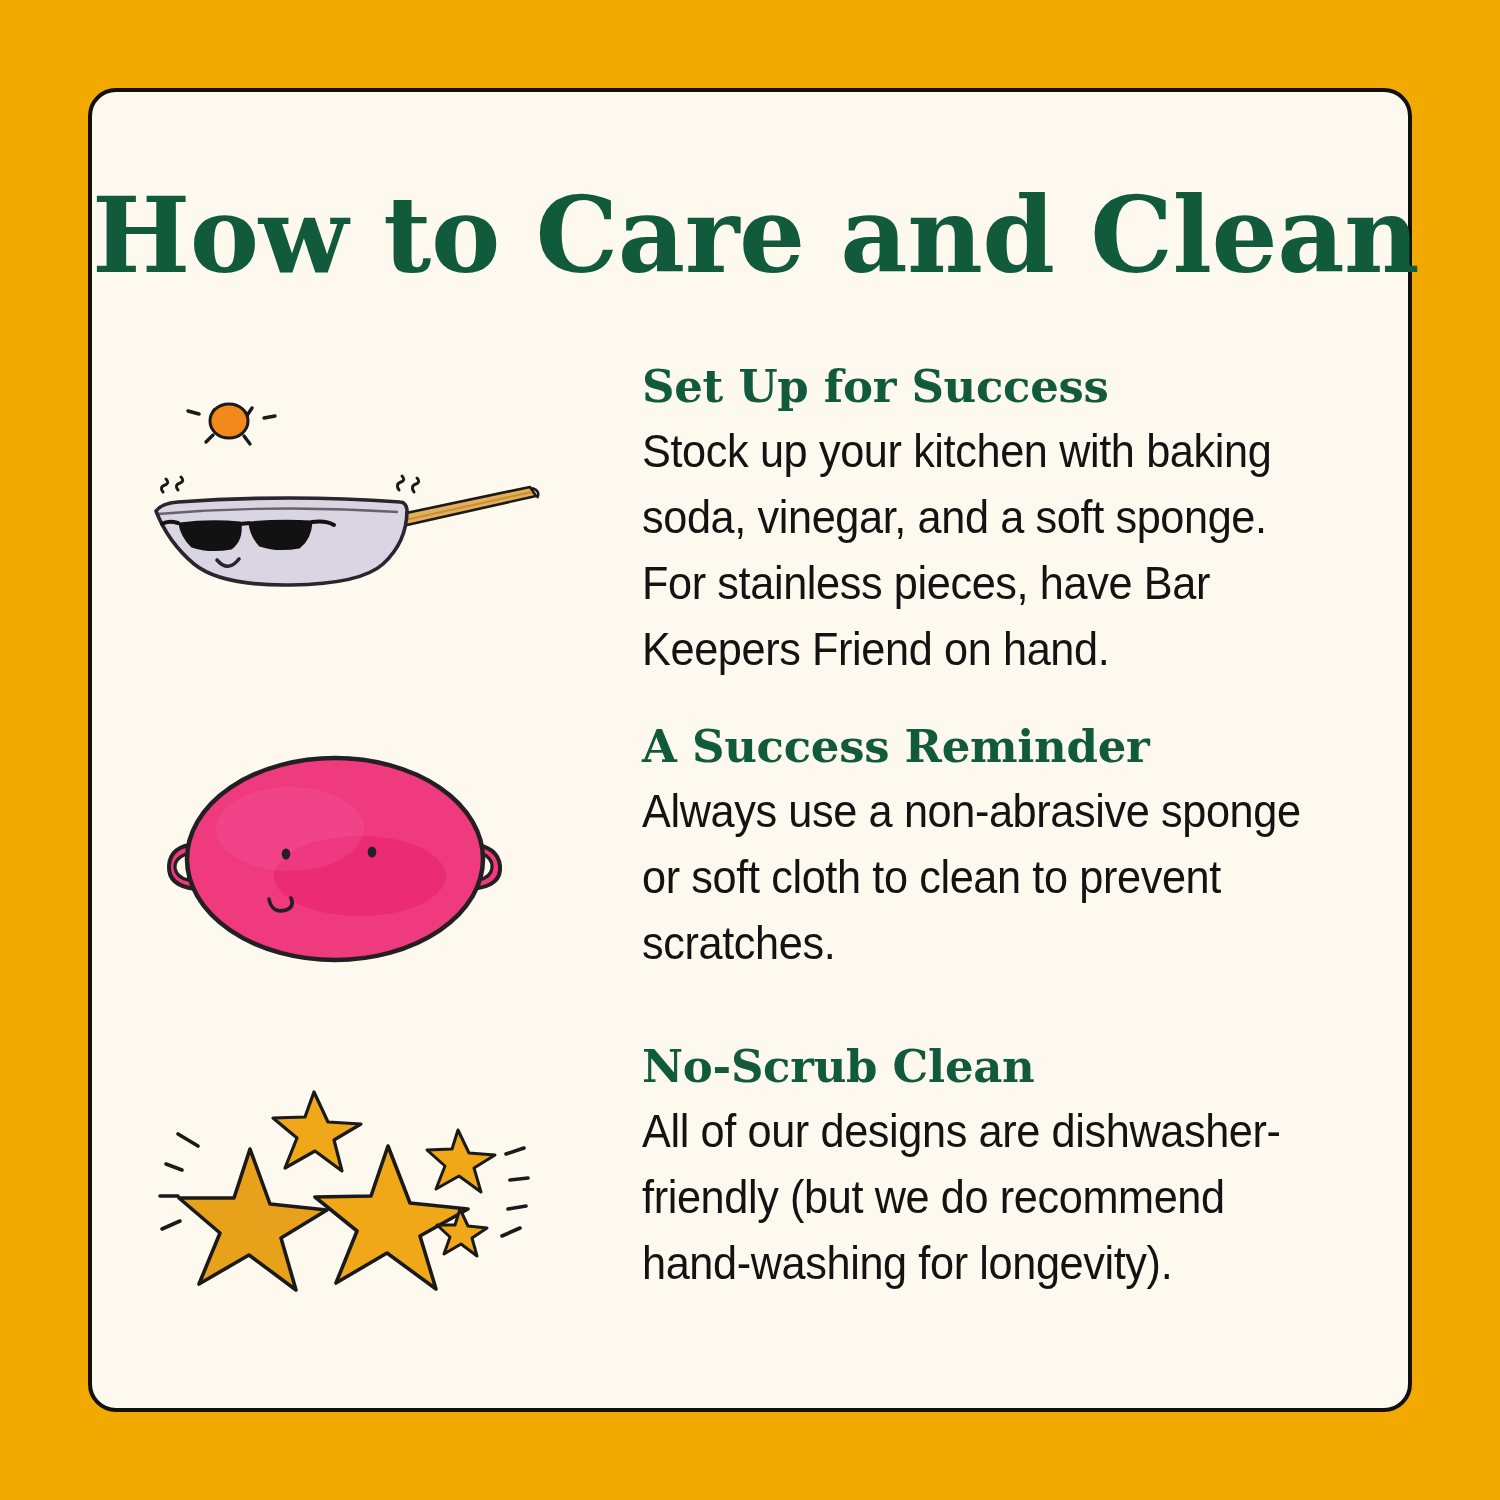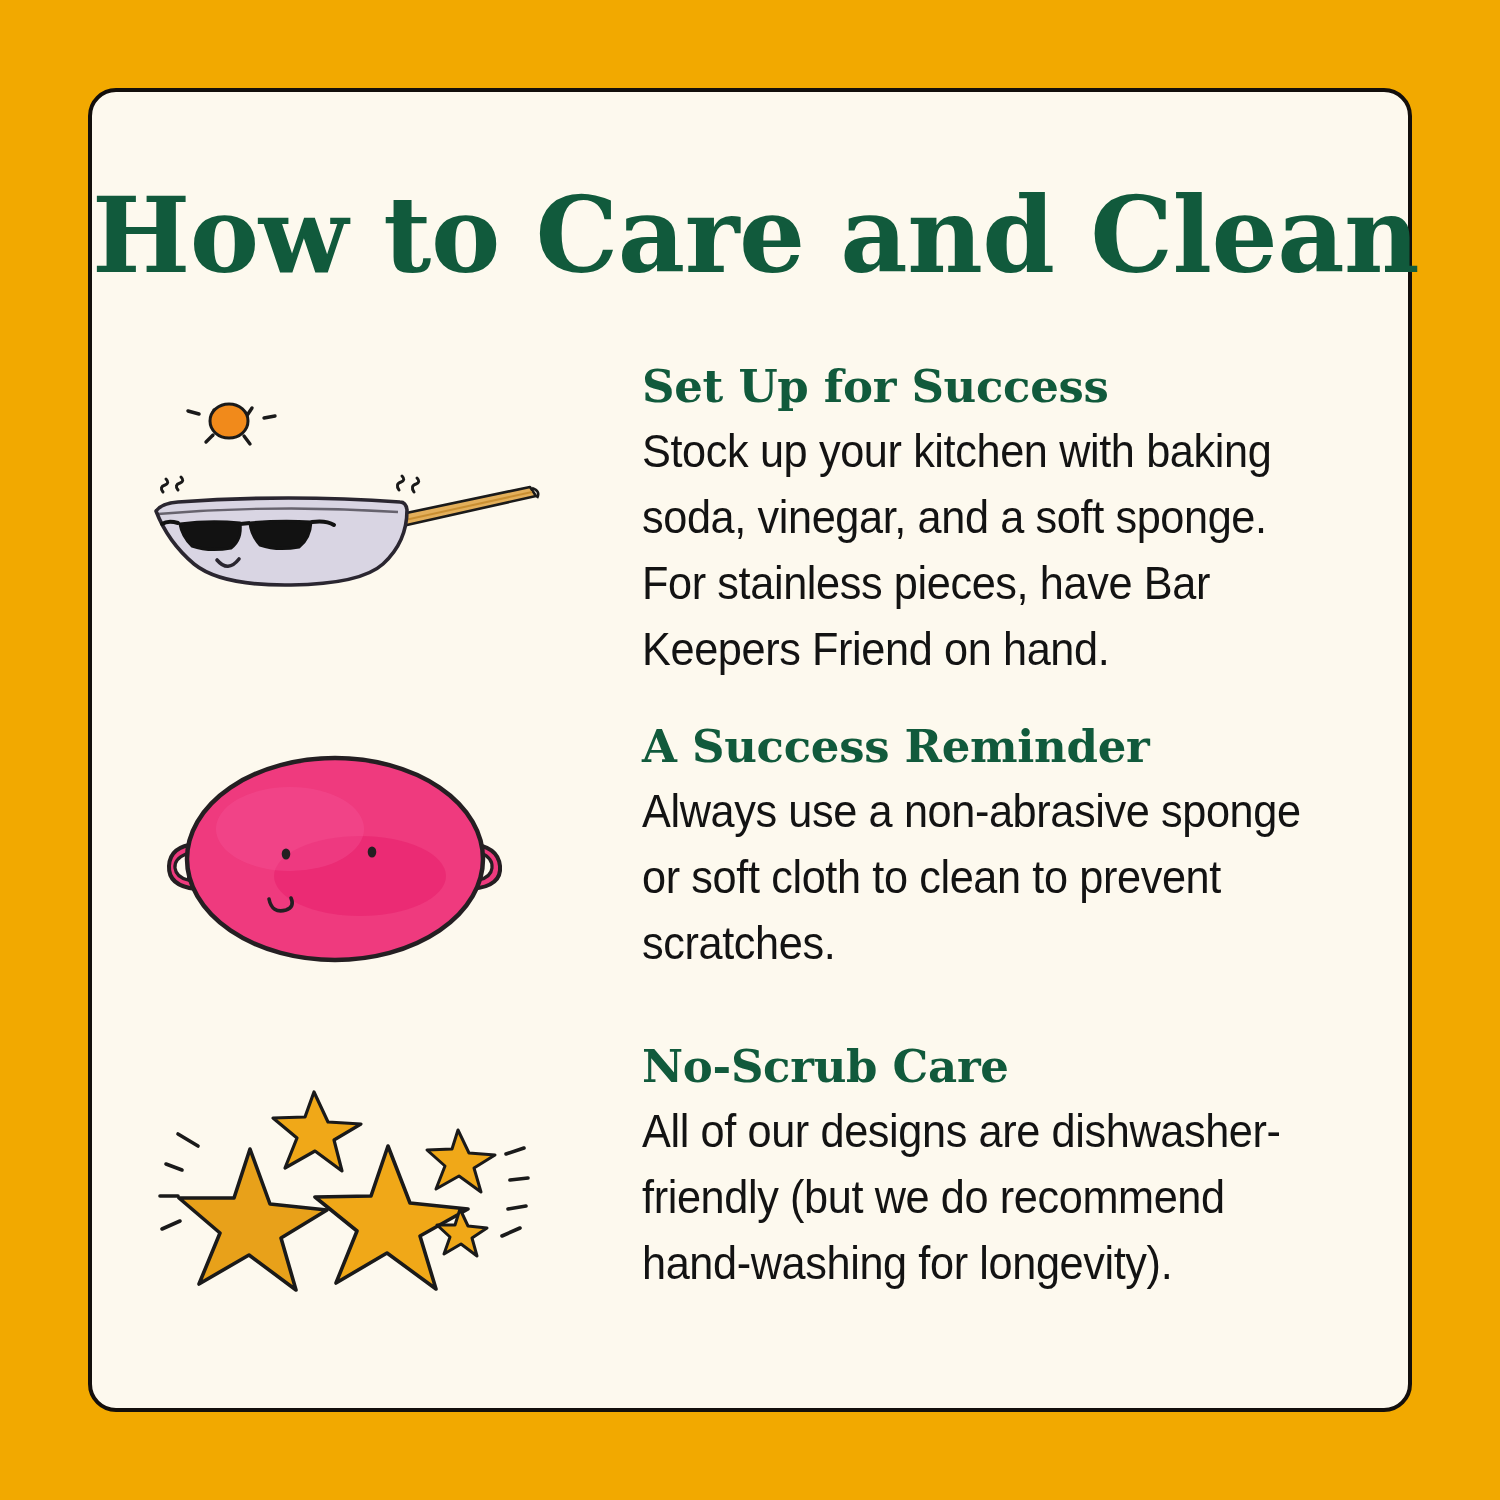--- a/index.html
+++ b/index.html
@@ -216,19 +216,19 @@
 
             <path d="M248,82 l22,57 l58,6 l-48,27 l16,53 l-49,-36 l-51,30 l21,-52 l-42,-34 l56,-1 Z" fill="#F0A818" stroke="#1A1A1A" stroke-width="3.6" stroke-linejoin="round"></path>
 
             <path d="M318,66 l11,23 l26,2 l-21,13 l7,24 l-22,-16 l-23,13 l9,-23 l-18,-16 l25,-1 Z" fill="#F0A818" stroke="#1A1A1A" stroke-width="3" stroke-linejoin="round"></path>
 
             <path d="M320,145 l8,17 l19,2 l-15,10 l5,18 l-16,-12 l-17,10 l6,-17 l-13,-12 l18,0 Z" fill="#F0A818" stroke="#1A1A1A" stroke-width="3" stroke-linejoin="round"></path>
           </svg>
         </div>
       </div>
       <div class="text-col">
-        <h2 class="sec-heading">No-Scrub Care</h2>
+        <h2 class="sec-heading">No-Scrub Clean</h2>
         <p class="sec-body">All of our designs are dishwasher-friendly (but we do recommend hand-washing for longevity).</p>
       </div>
     </div>
 
   </div>
 </div>
 
 </body></html>

